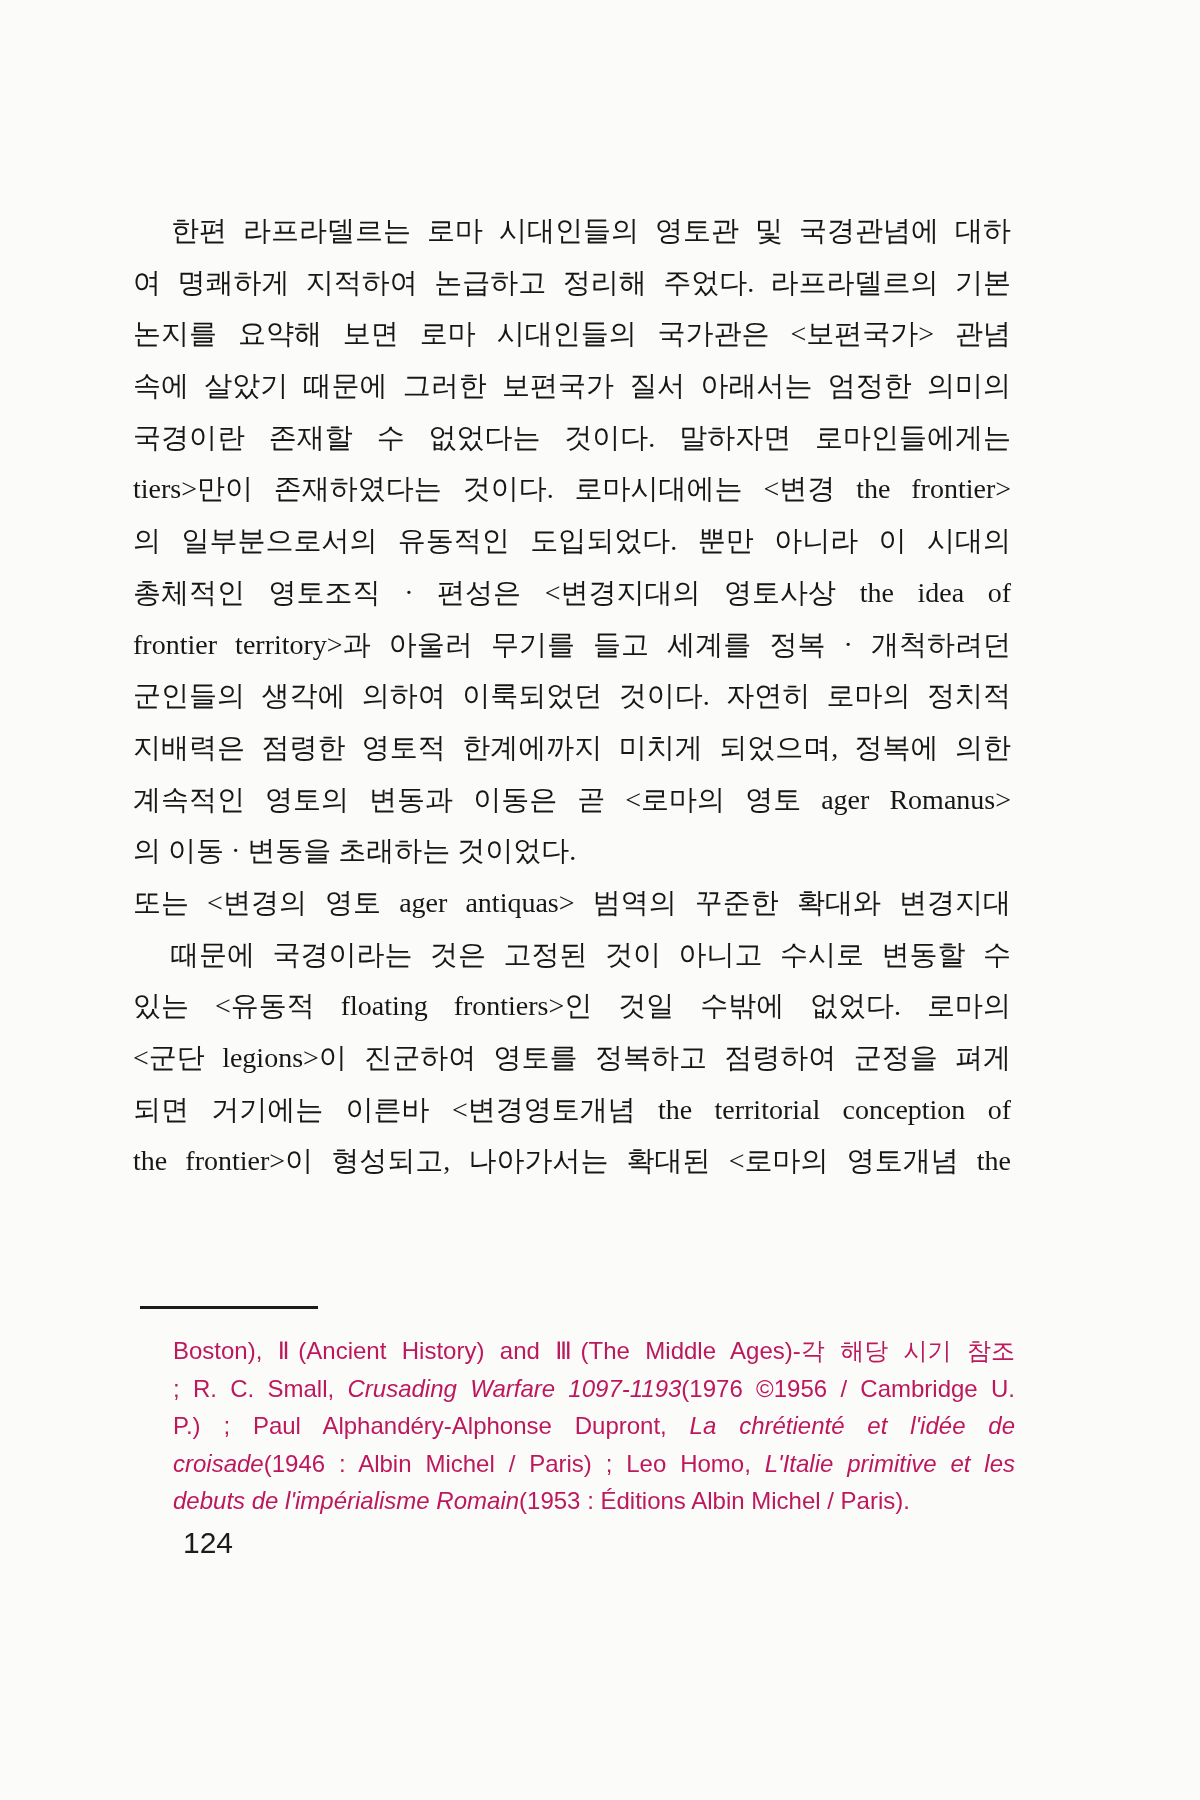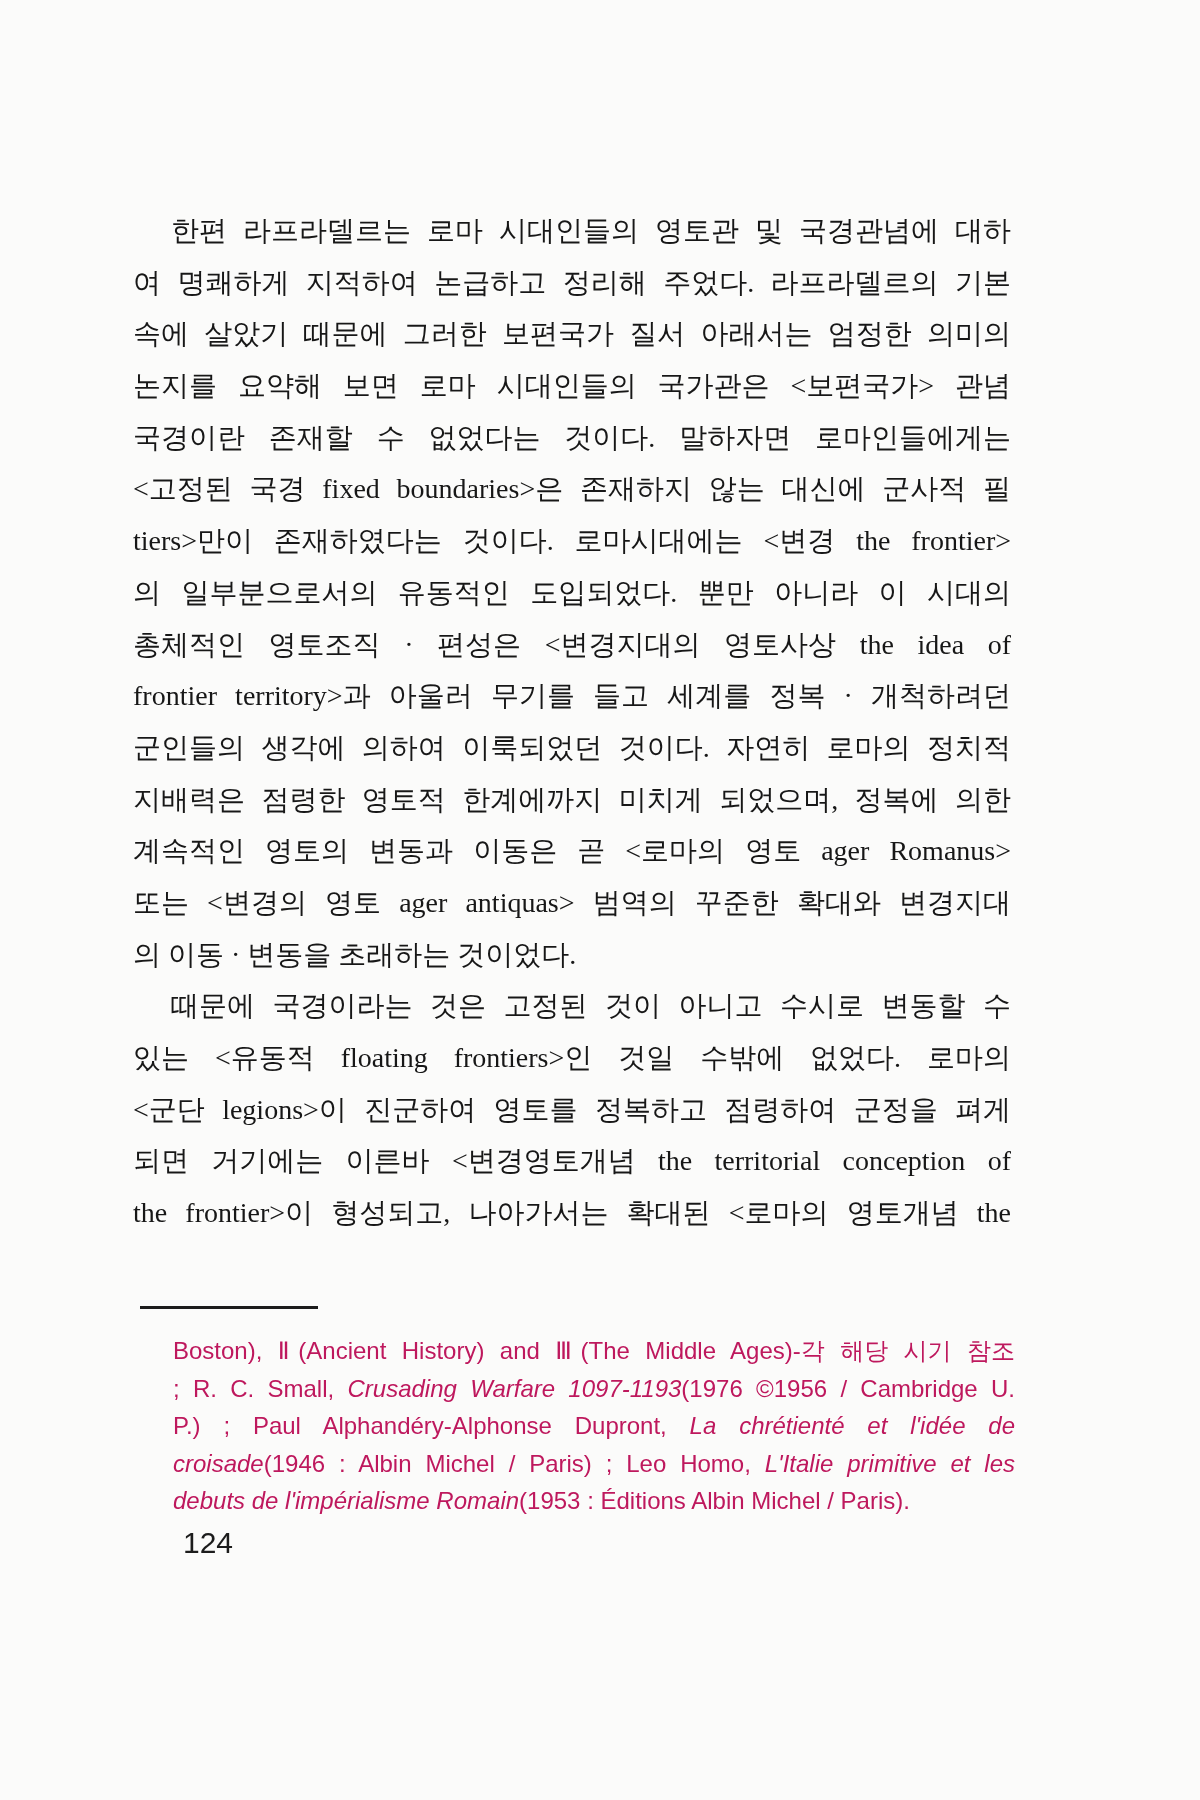--- a/index.html
+++ b/index.html
@@ -66,33 +66,32 @@
 </style>
 </head>
 <body>
 
 <div class="page">
 
   <div class="main-text">
     <div>
       <div class="line indent">한편 라프라델르는 로마 시대인들의 영토관 및 국경관념에 대하</div>
       <div class="line">여 명쾌하게 지적하여 논급하고 정리해 주었다. 라프라델르의 기본</div>
+      <div class="line">논지를 요약해 보면 로마 시대인들의 국가관은 &lt;보편국가&gt; 관념</div>
       <div class="line">속에 살았기 때문에 그러한 보편국가 질서 아래서는 엄정한 의미의</div>
-      <div class="line">논지를 요약해 보면 로마 시대인들의 국가관은 &lt;보편국가&gt; 관념</div>
       <div class="line">국경이란 존재할 수 없었다는 것이다. 말하자면 로마인들에게는</div>
-      <div class="line">&lt;고정된 국경 fixed boundaries&gt;은 존재하지 않는 대신에 군사적 필</div>
       <div class="line">tiers&gt;만이 존재하였다는 것이다. 로마시대에는 &lt;변경 the frontier&gt;</div>
       <div class="line">의 일부분으로서의 유동적인 도입되었다. 뿐만 아니라 이 시대의</div>
       <div class="line">총체적인 영토조직 · 편성은 &lt;변경지대의 영토사상 the idea of</div>
       <div class="line">frontier territory&gt;과 아울러 무기를 들고 세계를 정복 · 개척하려던</div>
       <div class="line">군인들의 생각에 의하여 이룩되었던 것이다. 자연히 로마의 정치적</div>
       <div class="line">지배력은 점령한 영토적 한계에까지 미치게 되었으며, 정복에 의한</div>
       <div class="line">계속적인 영토의 변동과 이동은 곧 &lt;로마의 영토 ager Romanus&gt;</div>
+      <div class="line no-justify">의 이동 · 변동을 초래하는 것이었다.</div>
       <div class="line">또는 &lt;변경의 영토 ager antiquas&gt; 범역의 꾸준한 확대와 변경지대</div>
-      <div class="line no-justify">의 이동 · 변동을 초래하는 것이었다.</div>
     </div>
     <div>
       <div class="line indent">때문에 국경이라는 것은 고정된 것이 아니고 수시로 변동할 수</div>
       <div class="line">있는 &lt;유동적 floating frontiers&gt;인 것일 수밖에 없었다. 로마의</div>
       <div class="line">&lt;군단 legions&gt;이 진군하여 영토를 정복하고 점령하여 군정을 펴게</div>
       <div class="line">되면 거기에는 이른바 &lt;변경영토개념 the territorial conception of</div>
       <div class="line">the frontier&gt;이 형성되고, 나아가서는 확대된 &lt;로마의 영토개념 the</div>
     </div>
   </div>
 

